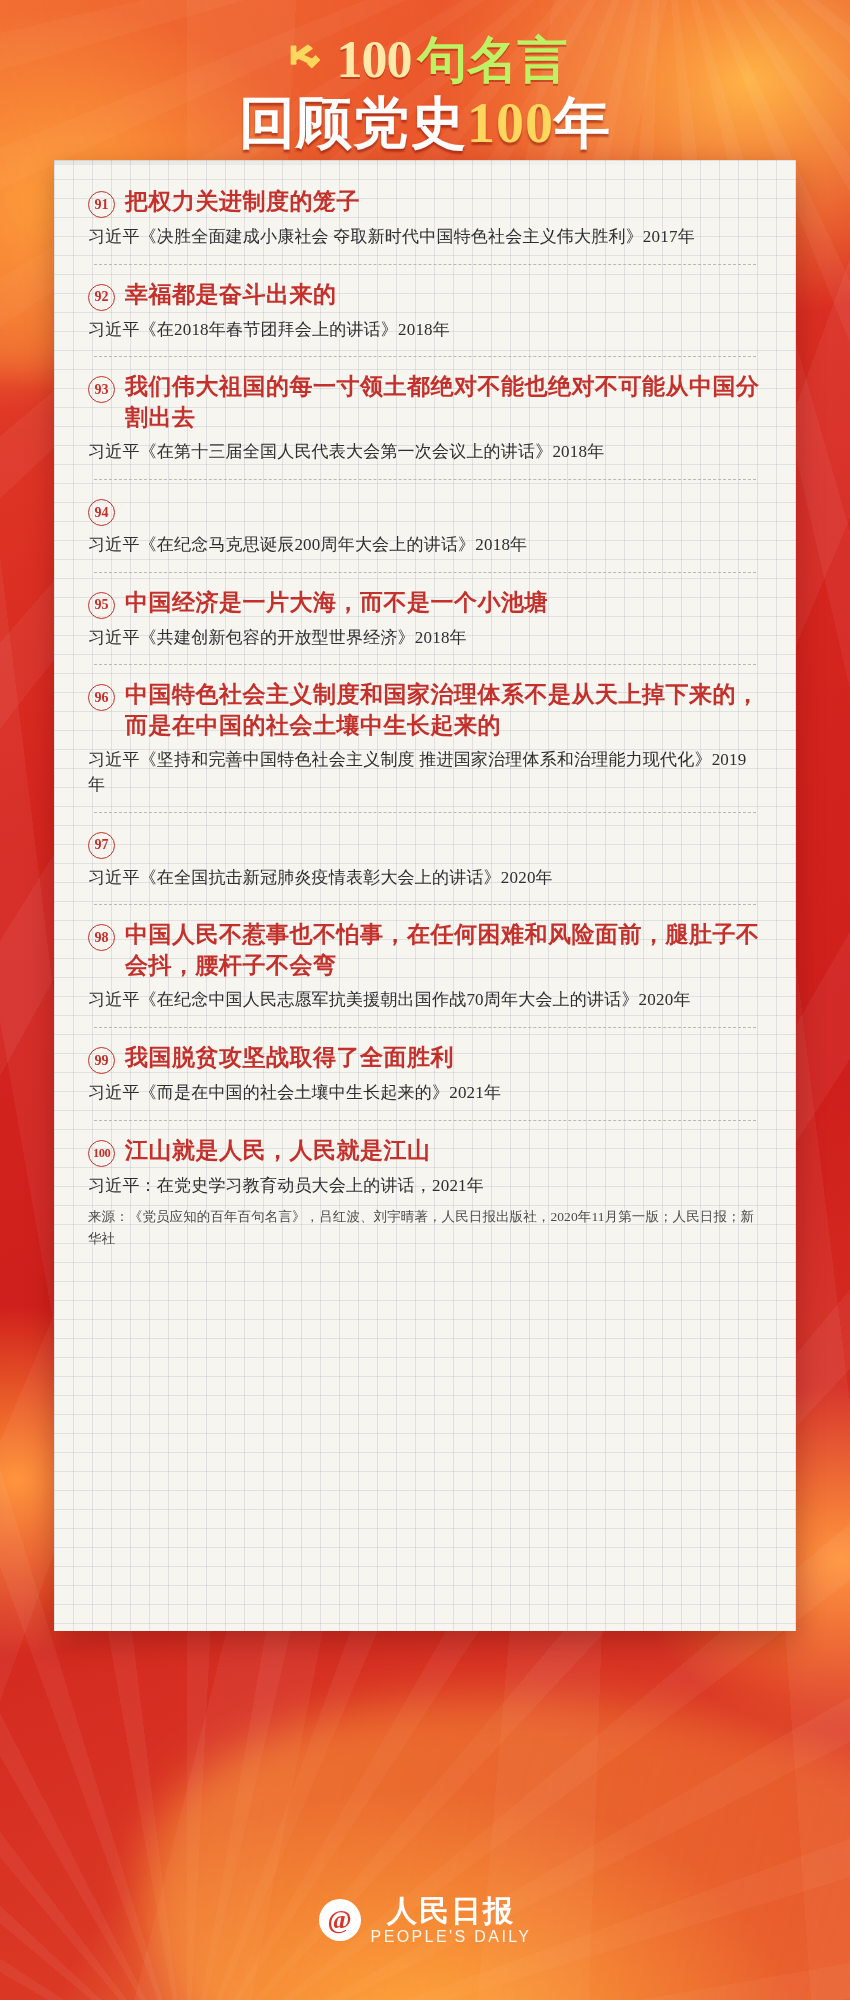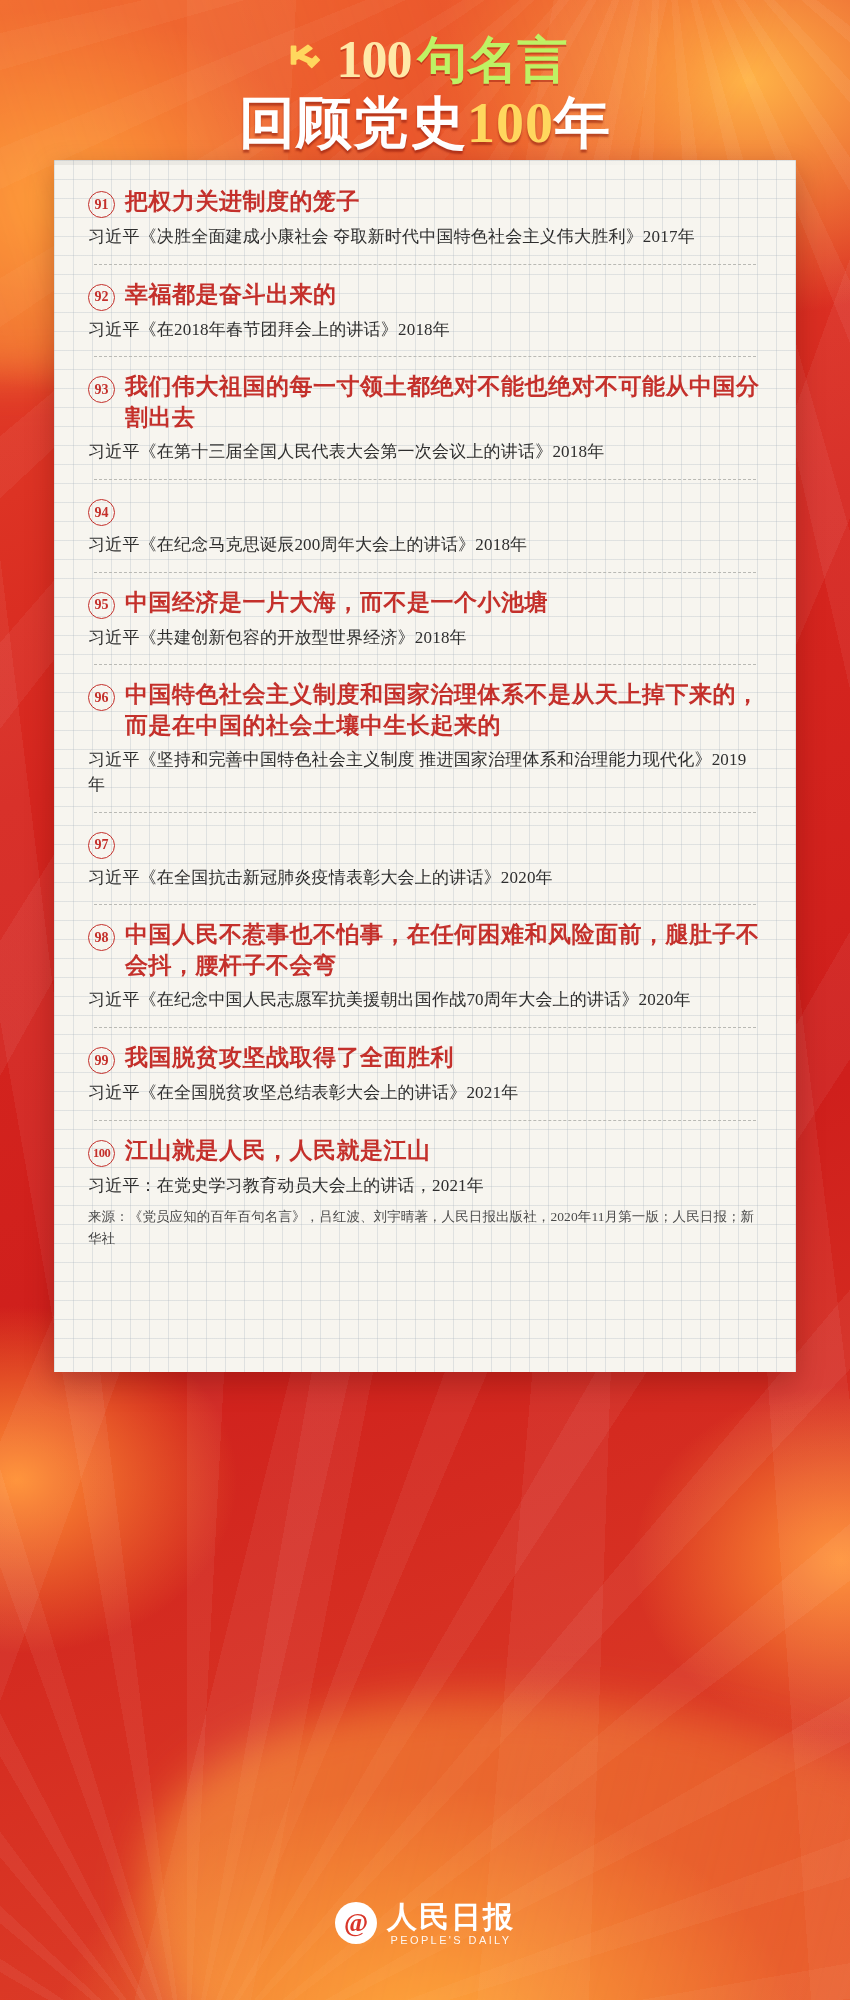--- a/index.html
+++ b/index.html
@@ -112,21 +112,21 @@
     color: #ffd75e;
     font-family: "Liberation Serif", serif;
   }
 
   
   .card {
     position: absolute;
     left: 54px;
     top: 160px;
     width: 742px;
-    height: 1212px;
+    height: 1471px;
     background-color: #f7f5ef;
     background-image:
       linear-gradient(rgba(170,180,190,0.30) 1px, transparent 1px),
       linear-gradient(90deg, rgba(170,180,190,0.30) 1px, transparent 1px);
     background-size: 19px 19px;
     box-shadow: 0 10px 26px rgba(90,10,5,.32);
     z-index: 5;
     padding: 26px 34px 18px 34px;
     box-sizing: border-box;
     overflow: hidden;
@@ -219,21 +219,21 @@
   }
   .brand-text { text-align: center; color: #fff; }
   .brand-cn {
     font-family: "Liberation Serif", serif;
     font-size: 30px;
     font-weight: bold;
     line-height: 1.05;
     letter-spacing: 2px;
   }
   .brand-en {
-    font-size: 11px;
+    font-size: 16px;
     letter-spacing: 2.4px;
     opacity: .92;
     margin-top: 2px;
   }
 </style>
 </head>
 <body>
 
 <div class="bg">
   <div class="bg-rays"></div>
@@ -330,21 +330,21 @@
     </div>
     <div class="source">习近平《在纪念中国人民志愿军抗美援朝出国作战70周年大会上的讲话》2020年</div>
   </div>
   <hr class="divider">
 
   <div class="entry">
     <div class="entry-head">
       <div class="num">99</div>
       <div class="quote">我国脱贫攻坚战取得了全面胜利</div>
     </div>
-    <div class="source">习近平《在全国脱贫攻坚总结表彰大会上的讲话》2021年</div>
+    <div class="source">习近平《而是在中国的社会土壤中生长起来的》2021年</div>
   </div>
   <hr class="divider">
 
   <div class="entry">
     <div class="entry-head">
       <div class="num wide">100</div>
       <div class="quote">江山就是人民，人民就是江山</div>
     </div>
     <div class="source">习近平：在党史学习教育动员大会上的讲话，2021年</div>
   </div>

